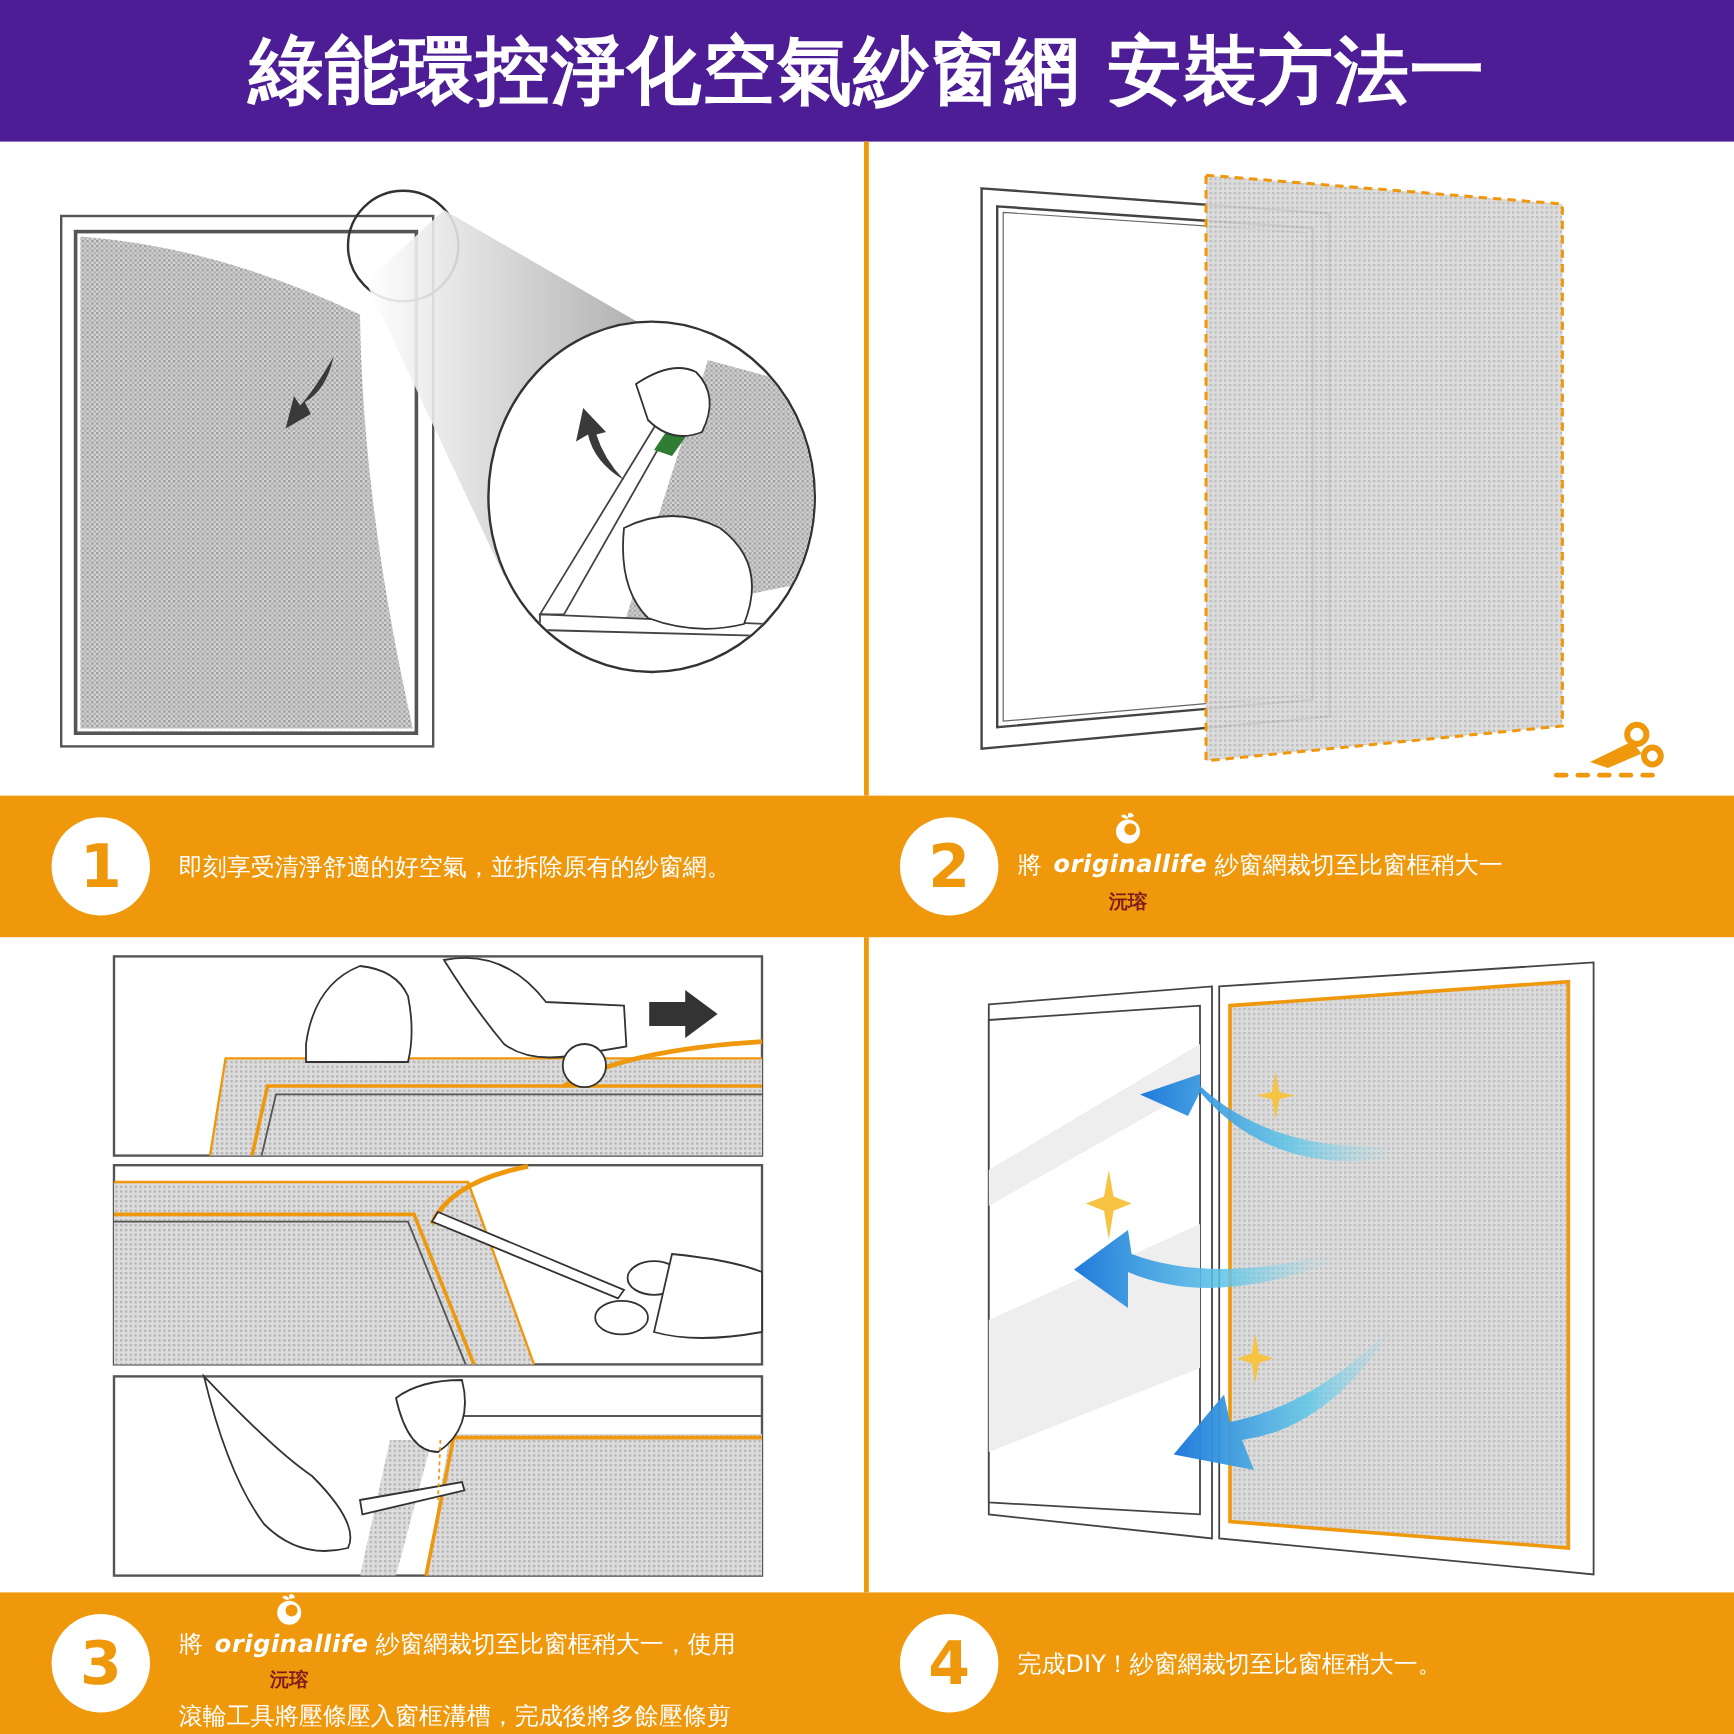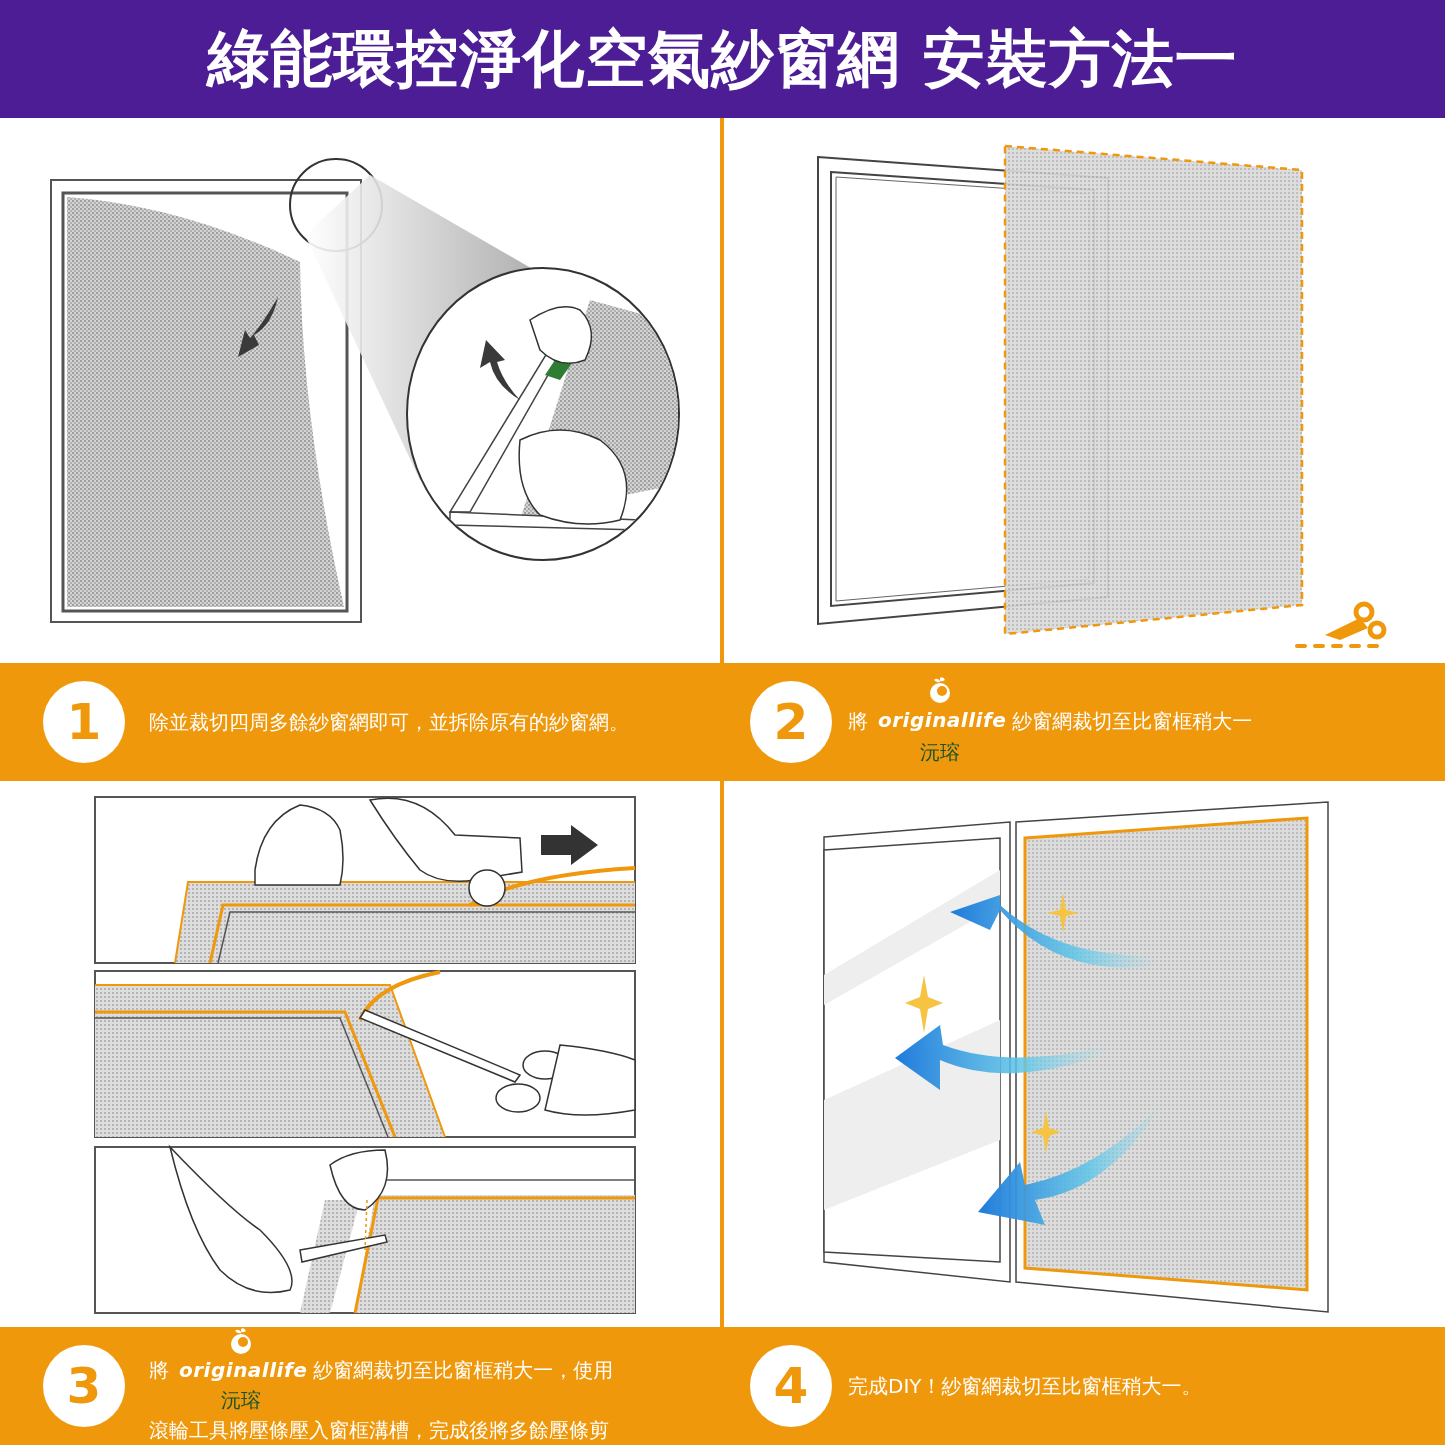--- a/index.html
+++ b/index.html
@@ -49,21 +49,21 @@
     .brand {
       display: inline-flex; align-items: center; vertical-align: middle;
       margin: 0 6px 0 10px;
       flex-direction: column;
     }
     .brand-logo { width: 26px; height: 28px; margin-right: 4px; }
     .brand-word {
       font-style: italic; font-weight: bold; font-size: 20px; color: #ffffff;
       font-family: "DejaVu Sans", sans-serif; letter-spacing: 0.5px;
     }
-    .brand-cn { font-weight: normal; font-size: 20px; color: #14532d; margin-left: 6px; margin-right: 10px; }
+    .brand-cn { font-weight: bold; font-size: 16px; color: #7f1d1d; margin-left: 6px; margin-right: 10px; }
   </style>
 </head>
 <body>
 
 <div class="header">
   <h1 class="header-title">綠能環控淨化空氣紗窗網 安裝方法一</h1>
 </div>
 
 <div class="divider-v divider-top"></div>
 <div class="divider-v divider-bot"></div>
@@ -135,21 +135,21 @@
       <rect x="1331" y="644" width="12" height="4" rx="2"></rect>
       <rect x="1349" y="644" width="12" height="4" rx="2"></rect>
       <rect x="1367" y="644" width="12" height="4" rx="2"></rect>
     </g>
   </svg>
 </div>
 
 <div class="step-bar step-bar-top">
   <div class="step" style="left:43px;">
     <div class="step-badge">1</div>
-    <div class="step-text" style="margin-left:24px;">除並裁切四周多餘紗窗網即可，並拆除原有的紗窗網。</div>
+    <div class="step-text" style="margin-left:24px;">即刻享受清淨舒適的好空氣，並拆除原有的紗窗網。</div>
   </div>
   <div class="step" style="left:750px;">
     <div class="step-badge">2</div>
     <div class="step-text" style="margin-left:16px;">
       <div>
         <span>將</span><span class="brand">
           <svg class="brand-logo" viewBox="0 0 26 28">
             <path d="M13 2 Q16 0 18 4 Q15 6 13 5 Z" fill="#fff"></path>
             <path d="M13 5 Q10 1 7 4 Q10 7 13 6 Z" fill="#fff"></path>
             <circle cx="13" cy="17" r="10" fill="#fff"></circle>

